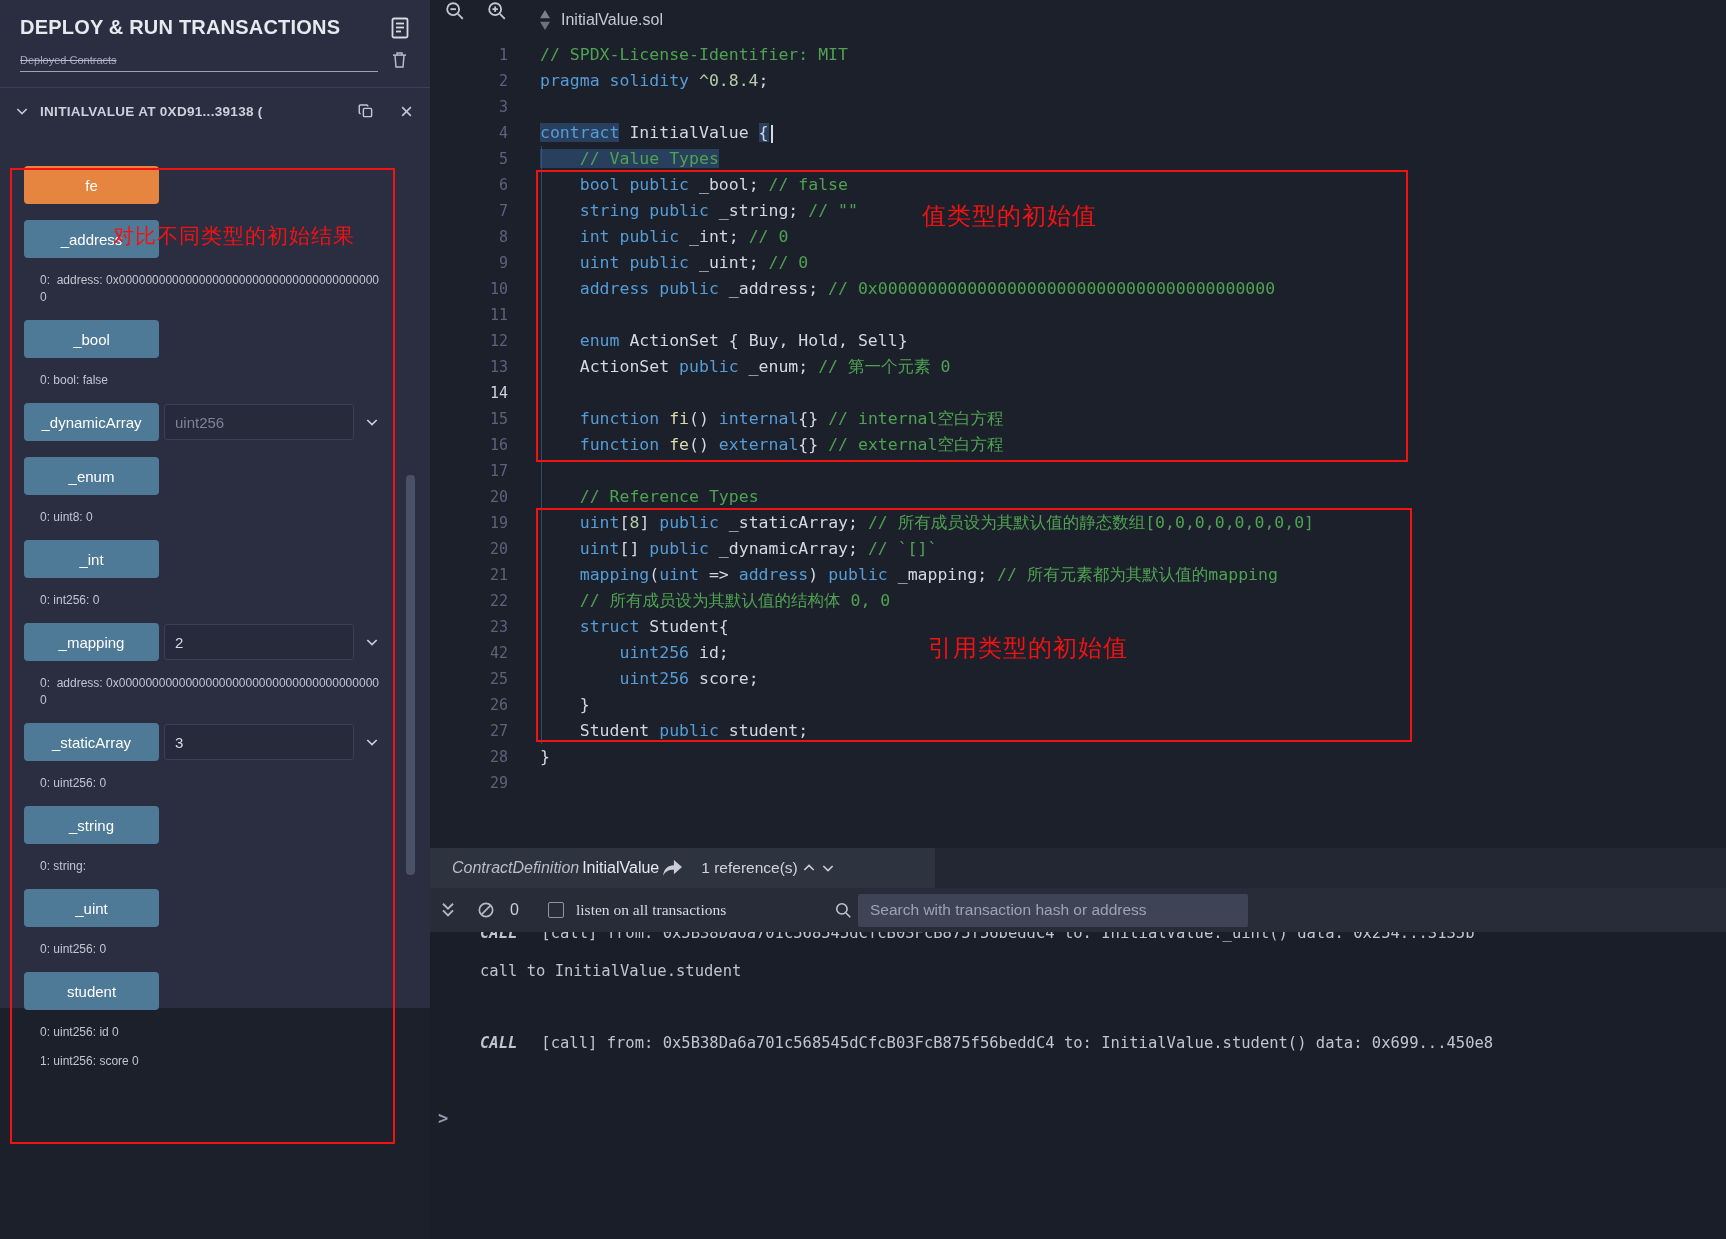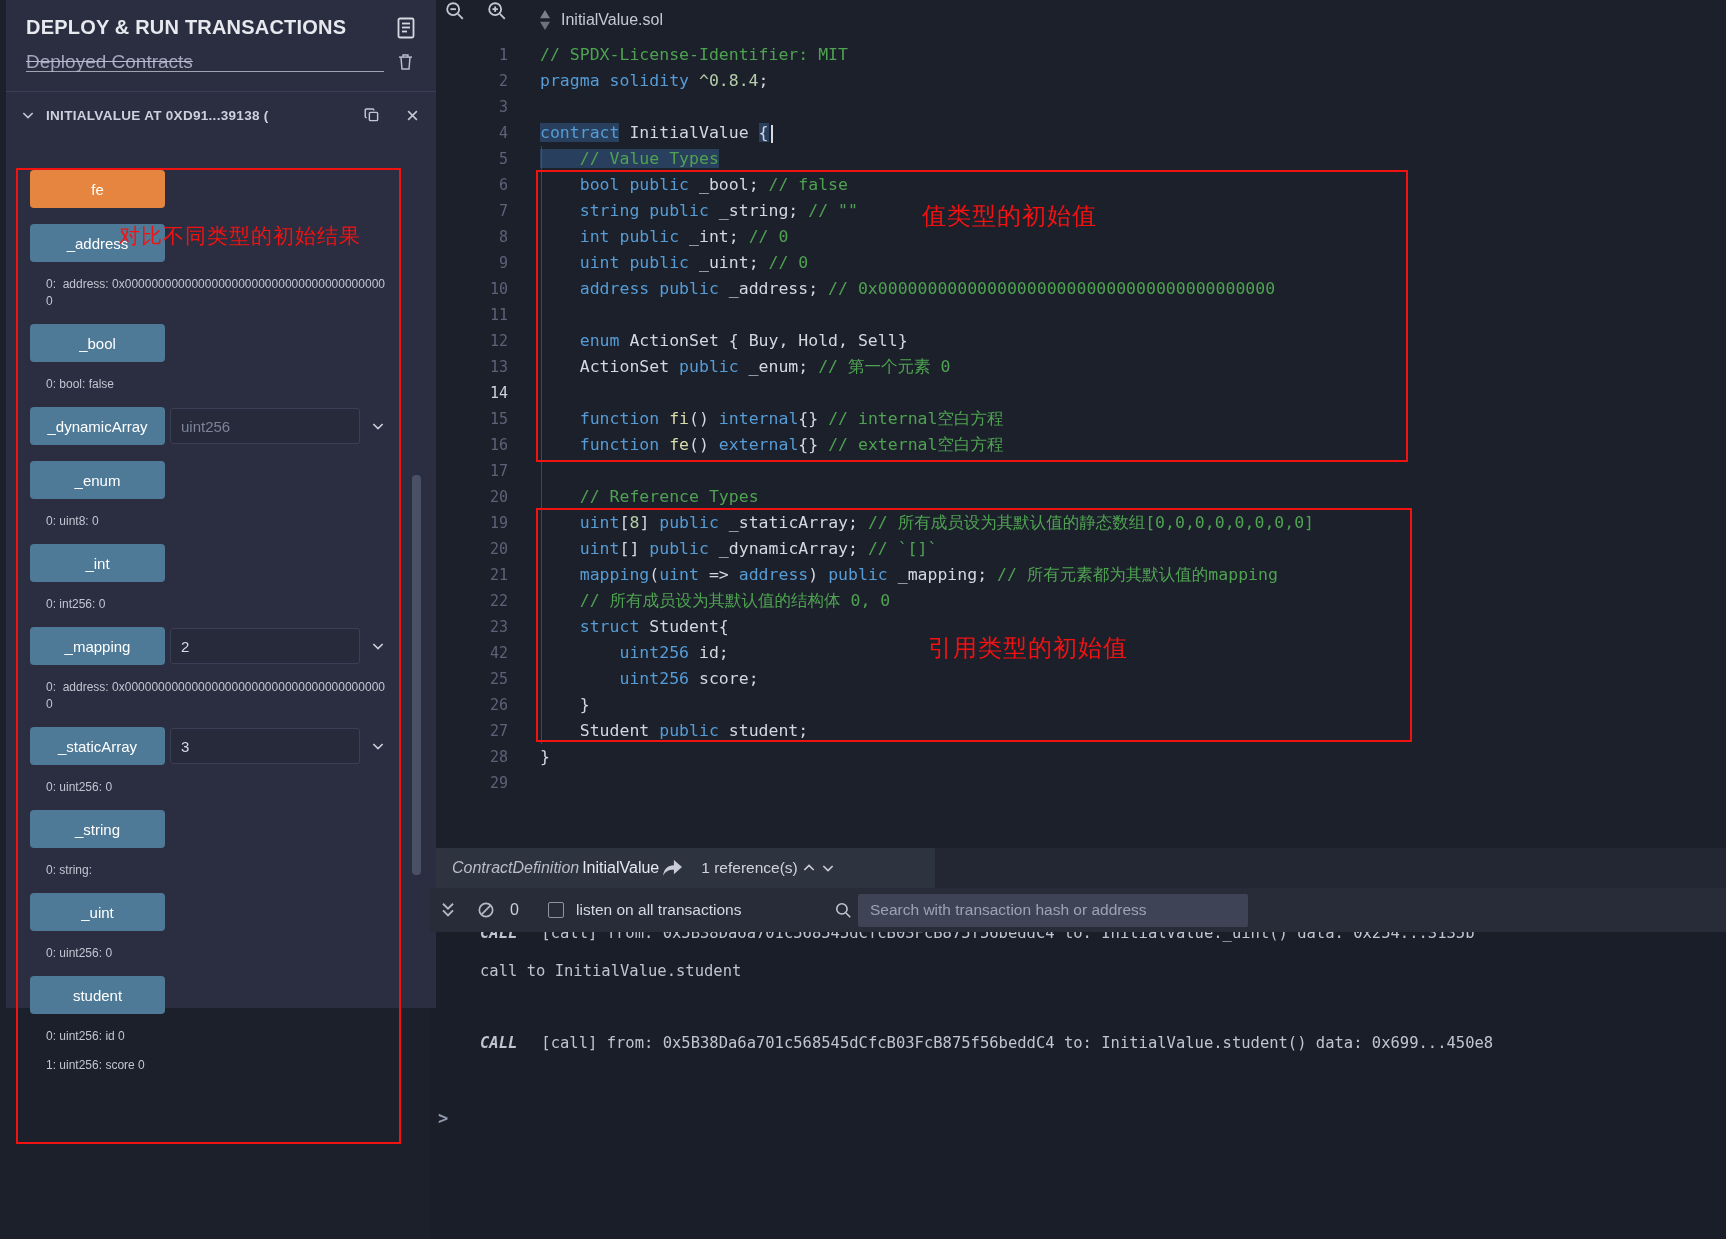--- a/index.html
+++ b/index.html
@@ -1,27 +1,27 @@
 <!DOCTYPE html>
 <html><head>
 <meta charset="utf-8">
 <style>
   * { margin:0; padding:0; box-sizing:border-box; }
   html,body { width:1726px; height:1239px; background:#1b202b; overflow:hidden;
               font-family:"Liberation Sans", sans-serif; position:relative; }
 
   
-  .sidebar { position:absolute; left:6px; top:0; width:430px; height:1008px;
+  .sidebar { position:absolute; left:0; top:0; width:430px; height:1008px;
              background:#2a2e40; z-index:1; }
   .sb-title-row { display:flex; justify-content:space-between; align-items:center;
                   padding:16px 20px 8px 20px; }
   .sb-title { font-size:20px; font-weight:700; color:#e8e9ef; letter-spacing:.2px; }
   .sb-section-row { display:flex; justify-content:space-between; align-items:center;
                     padding:4px 22px 10px 20px; }
-  .sb-section { font-size:19px; color:#a3a7bc; text-decoration:line-through;
+  .sb-section { font-size:11px; color:#a3a7bc; text-decoration:line-through;
                 text-decoration-color:#b9bdcd; }
   .contract-card { border-top:1px solid #3a3f55; margin-top:8px; }
   .cc-header { display:flex; align-items:center; gap:10px; padding:14px 16px 12px 14px; }
   .cc-title { flex:1; font-size:13.5px; font-weight:600; letter-spacing:.3px;
               color:#ced1dd; white-space:nowrap; overflow:hidden; }
   .rows { padding:26px 24px 0 24px; display:flex; flex-direction:column; align-items:flex-start; }
   .btn-row { display:flex; align-items:center; gap:5px; margin:8px 0; }
   .btn { width:135px; height:38px; flex:none; border:none; border-radius:4px;
          background:#4e7a97; color:#ffffff; font-size:15px; cursor:pointer;
          font-family:"Liberation Sans", sans-serif; display:flex; align-items:center; justify-content:center; }
@@ -420,21 +420,21 @@
         <svg class="ic" width="20" height="20" viewBox="0 0 24 24" fill="none" stroke="#b6bac7" stroke-width="2">
           <circle cx="12" cy="12" r="8"></circle>
             <line x1="6.5" y1="17.5" x2="17.5" y2="6.5"></line>
         </svg>
       </span>
     </div>
     <div class="tb-abs tb-count" style="left:80px;">0</div>
     <div class="tb-abs" style="left:118px;">
       <span class="tb-checkbox"></span>
     </div>
-    <div class="tb-abs tb-label" style="left:146px;">listen on all transactions</div>
+    <div class="tb-abs tb-label" style="left:146px;font-family:Liberation Serif, serif;">listen on all transactions</div>
     <div class="tb-abs" style="left:404px;">
       <span>
         <svg class="ic" width="19" height="19" viewBox="0 0 24 24" fill="none" stroke="#c3c7d2" stroke-width="2">
           <circle cx="10" cy="10" r="6.5"></circle>
             <line x1="15.2" y1="15.2" x2="20.5" y2="20.5"></line>
         </svg>
       </span>
     </div>
     <div class="tb-abs" style="left:428px;">
       <input class="tb-search" placeholder="Search with transaction hash or address" style="">

